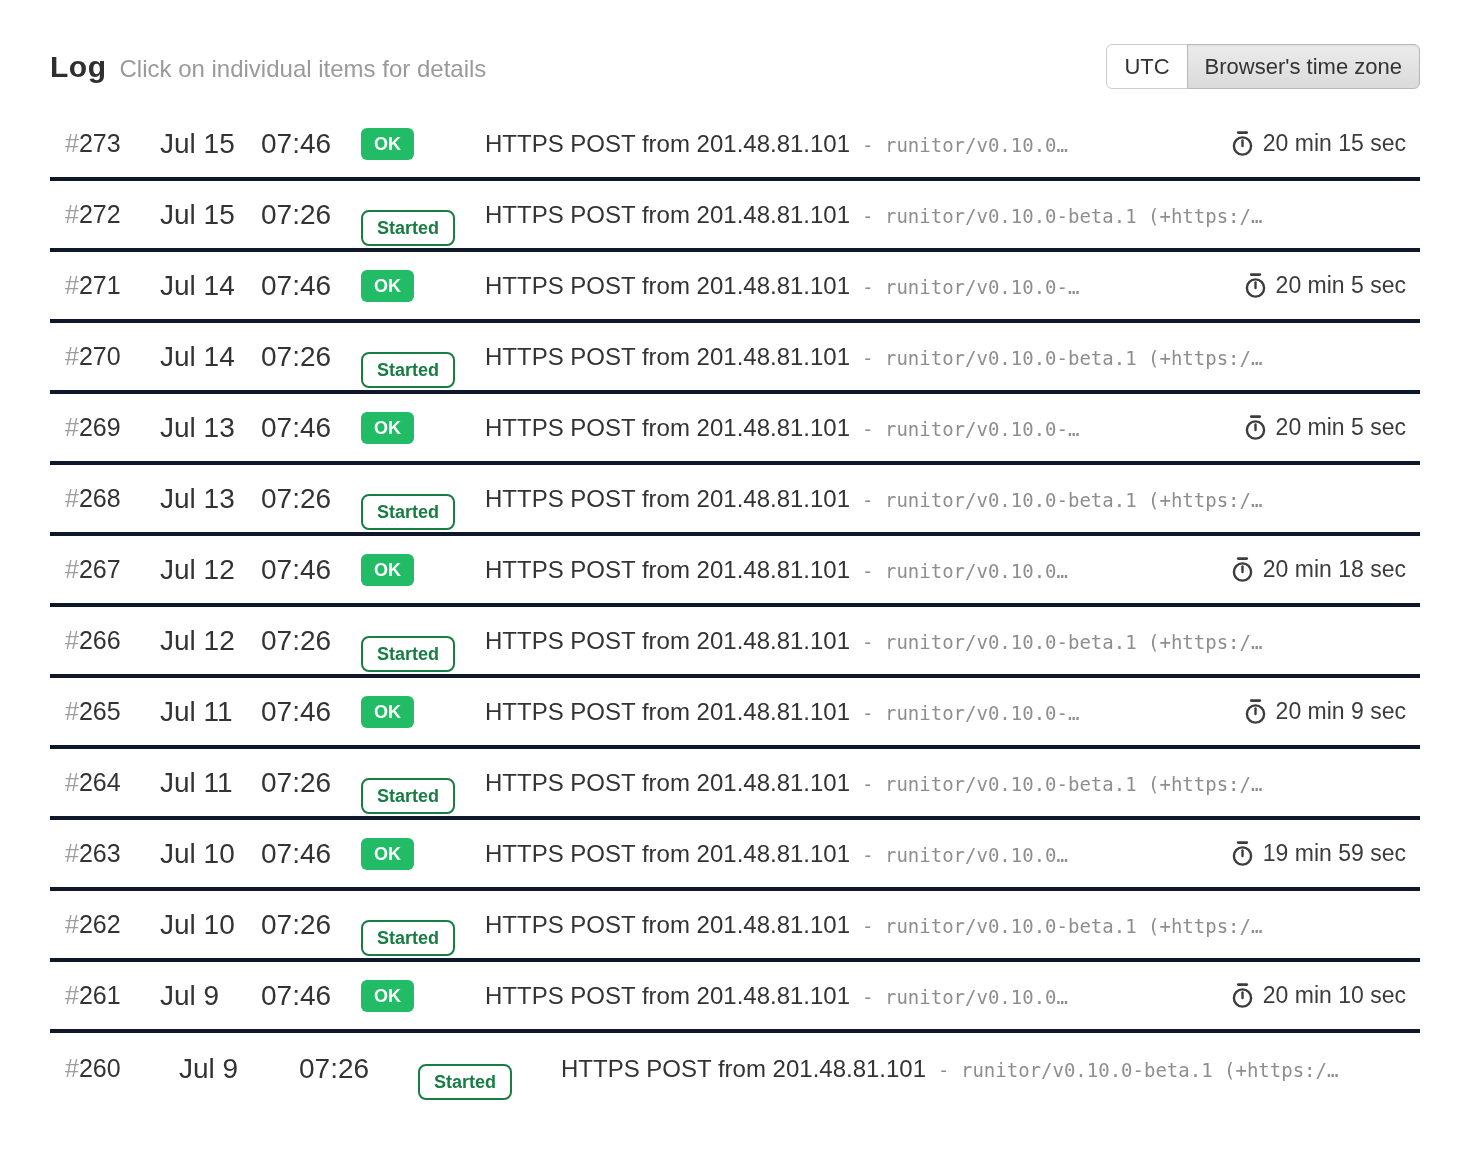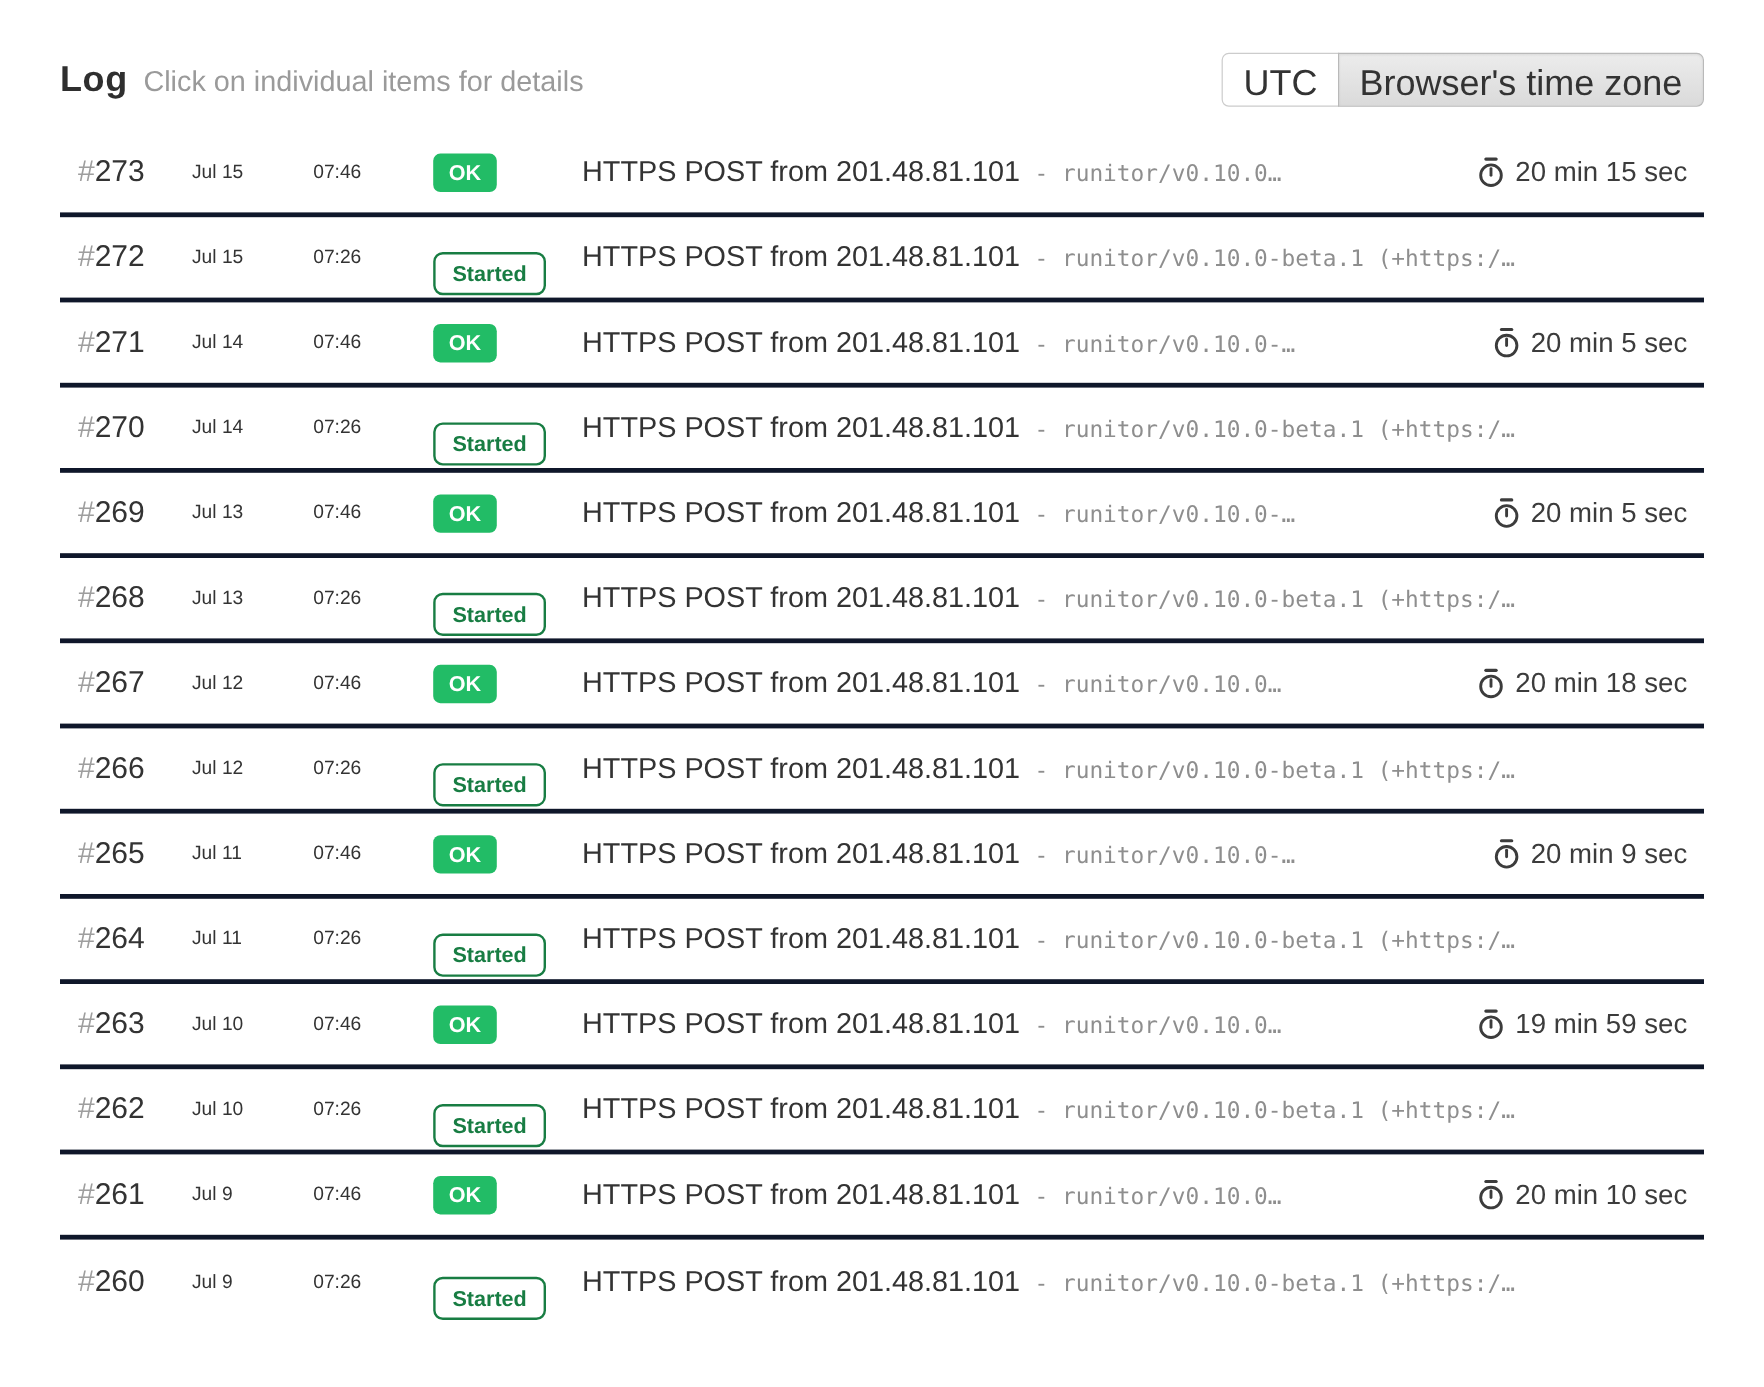--- a/index.html
+++ b/index.html
@@ -28,21 +28,21 @@
     letter-spacing: 0.5px;
   }
   .page-subtitle {
     font-size: 24px;
     color: #9a9a9a;
     margin-left: 13px;
   }
   .btn-group { display: flex; }
   .btn {
     font-family: "Liberation Sans", sans-serif;
-    font-size: 30px;
+    font-size: 22px;
     color: #333;
     background: #fff;
     border: 1px solid #ccc;
     padding: 10px 17px;
     line-height: 1;
     cursor: pointer;
     height: 45px;
   }
   .btn:first-child { border-radius: 6px 0 0 6px; }
   .btn:last-child { border-radius: 0 6px 6px 0; margin-left: -1px; }
@@ -56,25 +56,25 @@
   .log-table { margin-top: 21px; }
   .log-row {
     display: grid;
     grid-template-columns: 110px 101px 100px 124px 1fr auto;
     align-items: center;
     height: 71px;
     border-bottom: 4px solid #0f172a;
     padding-right: 14px;
     cursor: pointer;
   }
-  .log-row:last-child { border-bottom: none; }
+  .log-row:last-child { border-bottom: none; gap: 19px; }
 
   .cell-num { padding-left: 15px; font-size: 25px; color: #333; }
   .num-hash { color: #9e9e9e; }
-  .cell-date, .cell-time { font-size: 16px; color: #333; }
+  .cell-date, .cell-time { font-size: 28px; color: #333; }
 
   .cell-badge { text-align: left; padding-right: 33px; }
   .badge {
     display: inline-block;
     font-weight: bold;
     white-space: nowrap;
   }
   .badge.ok {
     background: var(--ok-green, #22bc66);
     color: #fff;

